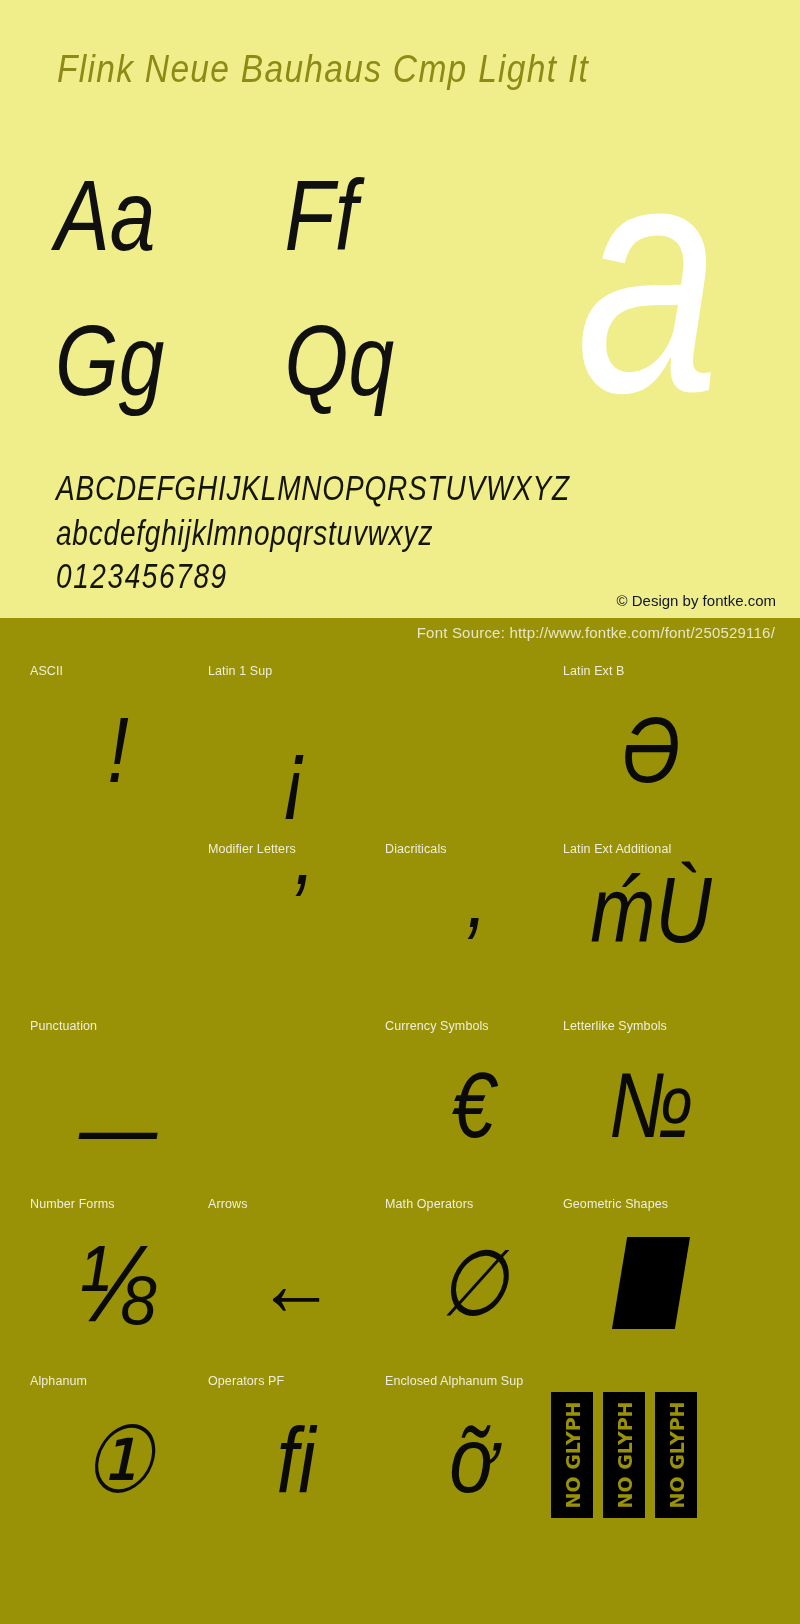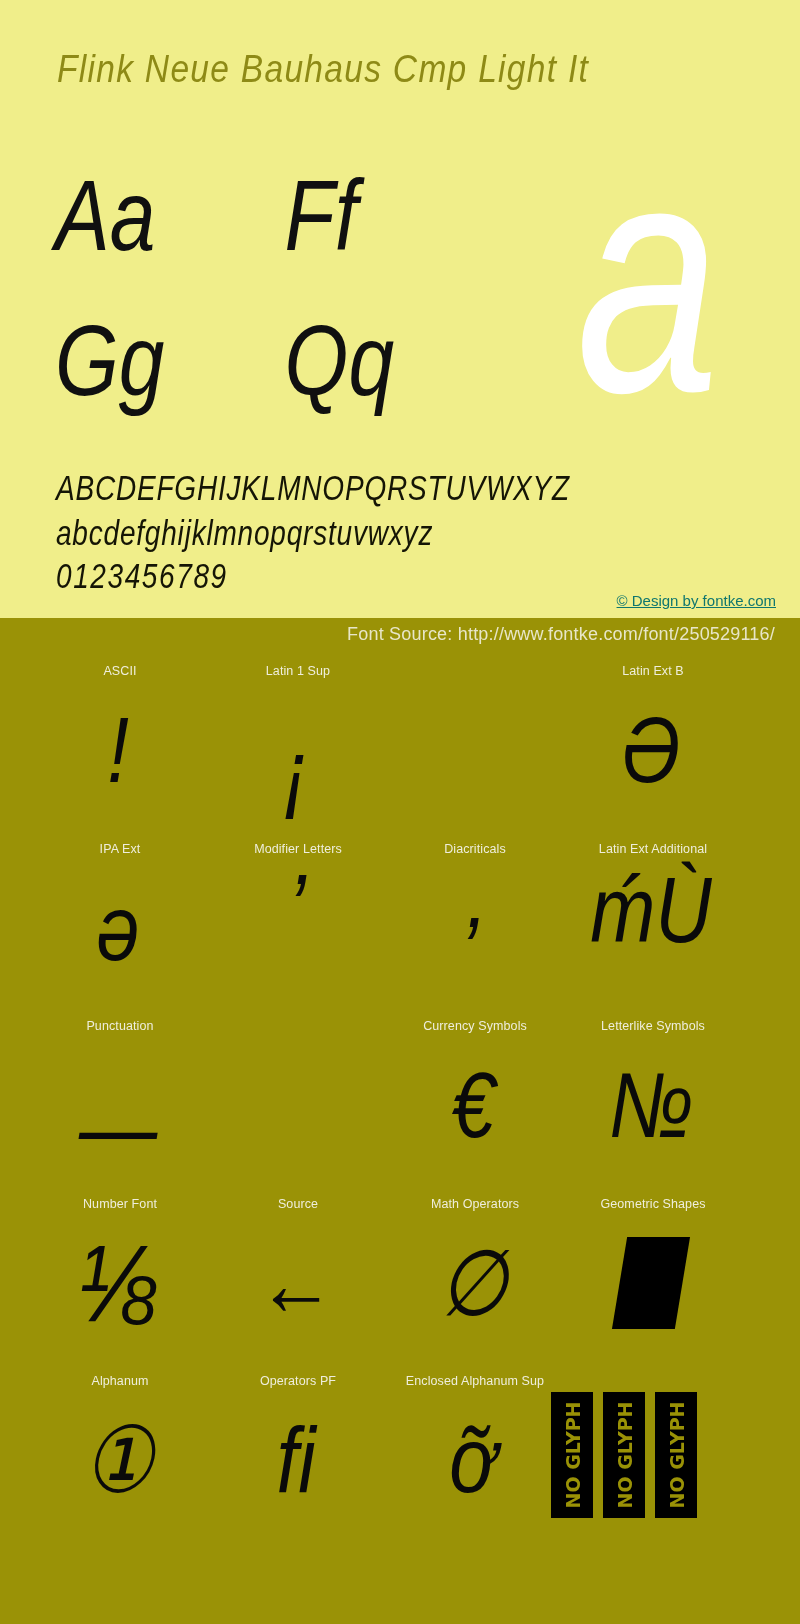--- a/index.html
+++ b/index.html
@@ -86,41 +86,40 @@
   }
   #alpha-upper { top: 470px; font-size: 35px; transform: scaleX(0.80); letter-spacing: 1px; }
   #alpha-lower { top: 515px; font-size: 35px; transform: scaleX(0.80); letter-spacing: 1px; }
   #alpha-digits { top: 558px; font-size: 35px; transform: scaleX(0.80); letter-spacing: 2px; }
 
   #copyright {
     position: absolute;
     right: 24px;
     top: 592px;
     font-size: 15px;
-    color: #0f766e;
-    white-space: nowrap;
-    text-decoration: underline;
+    color: #0f172a;
+    white-space: nowrap;
   }
 
   
   #bottom-panel {
     position: absolute;
     left: 0;
     top: 618px;
     width: 800px;
     height: 1006px;
     background: #9a9206;
     overflow: hidden;
   }
 
   #font-source {
     position: absolute;
     right: 25px;
     top: 6px;
-    font-size: 18px;
+    font-size: 15px;
     color: #e8e6c8;
     white-space: nowrap;
     letter-spacing: 0.2px;
   }
 
   #glyph-grid {
     position: absolute;
     left: 0;
     top: 28px;
     width: 800px;
@@ -138,23 +137,23 @@
     height: 177.5px;
   }
   .grid-cell.c0 { left: 18px; }
   .grid-cell.c1 { left: 196px; }
   .grid-cell.c2 { left: 373px; }
   .grid-cell.c3 { left: 551px; text-decoration: underline; }
 
   .range-label {
     position: absolute;
     top: 18px;
-    left: 2px;
+    left: 12px;
     width: 200px;
-    text-align: center;
+    text-align: left;
     font-size: 12.5px;
     color: #efeedd;
     white-space: nowrap;
     letter-spacing: 0.1px;
   }
 
   .glyph-sample {
     position: absolute;
     top: 34px;
     left: 0;
@@ -253,24 +252,20 @@
         <div class="grid-cell c1">
           <div class="range-label">Latin 1 Sup</div>
           <div class="glyph-sample shift-down">¡</div>
         </div>
         <div class="grid-cell c3">
           <div class="range-label">Latin Ext B</div>
           <div class="glyph-sample ">Ə</div>
         </div>
       </div>
       <div class="grid-row">
-        <div class="grid-cell c0">
-          <div class="range-label">IPA Ext</div>
-          <div class="glyph-sample ">ə</div>
-        </div>
         <div class="grid-cell c1">
           <div class="range-label">Modifier Letters</div>
           <div class="glyph-sample shift-up">ʼ</div>
         </div>
         <div class="grid-cell c2">
           <div class="range-label">Diacriticals</div>
           <div class="glyph-sample shift-down">̓</div>
         </div>
         <div class="grid-cell c3">
           <div class="range-label">Latin Ext Additional</div>
@@ -286,25 +281,25 @@
           <div class="range-label">Letterlike Symbols</div>
           <div class="glyph-sample ">№</div>
         </div>
         <div class="grid-cell c2">
           <div class="range-label">Currency Symbols</div>
           <div class="glyph-sample ">€</div>
         </div>
       </div>
       <div class="grid-row">
         <div class="grid-cell c0">
-          <div class="range-label">Number Font</div>
+          <div class="range-label">Number Forms</div>
           <div class="glyph-sample tall">⅛</div>
         </div>
         <div class="grid-cell c1">
-          <div class="range-label">Source</div>
+          <div class="range-label">Arrows</div>
           <div class="glyph-sample ">←</div>
         </div>
         <div class="grid-cell c2">
           <div class="range-label">Math Operators</div>
           <div class="glyph-sample ">∅</div>
         </div>
         <div class="grid-cell c3">
           <div class="range-label">Geometric Shapes</div>
           <div class="glyph-sample">
             <div class="shape-parallelogram"></div>

